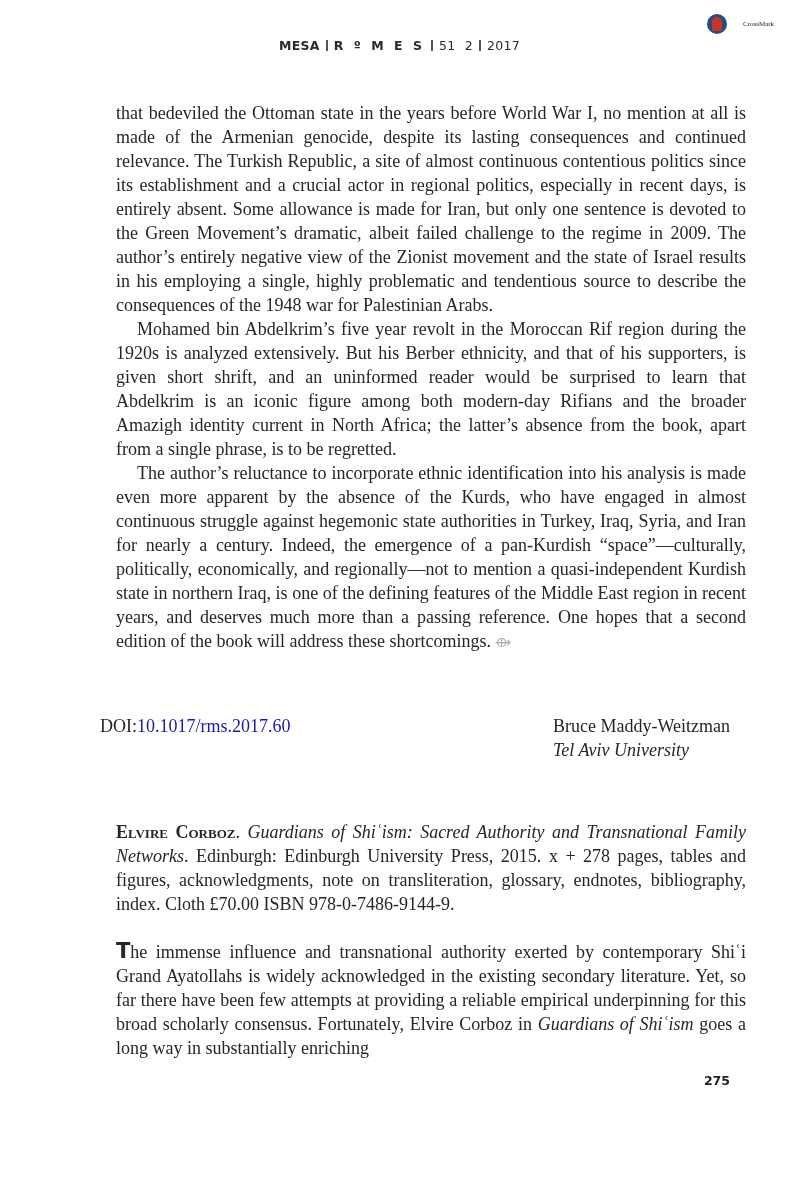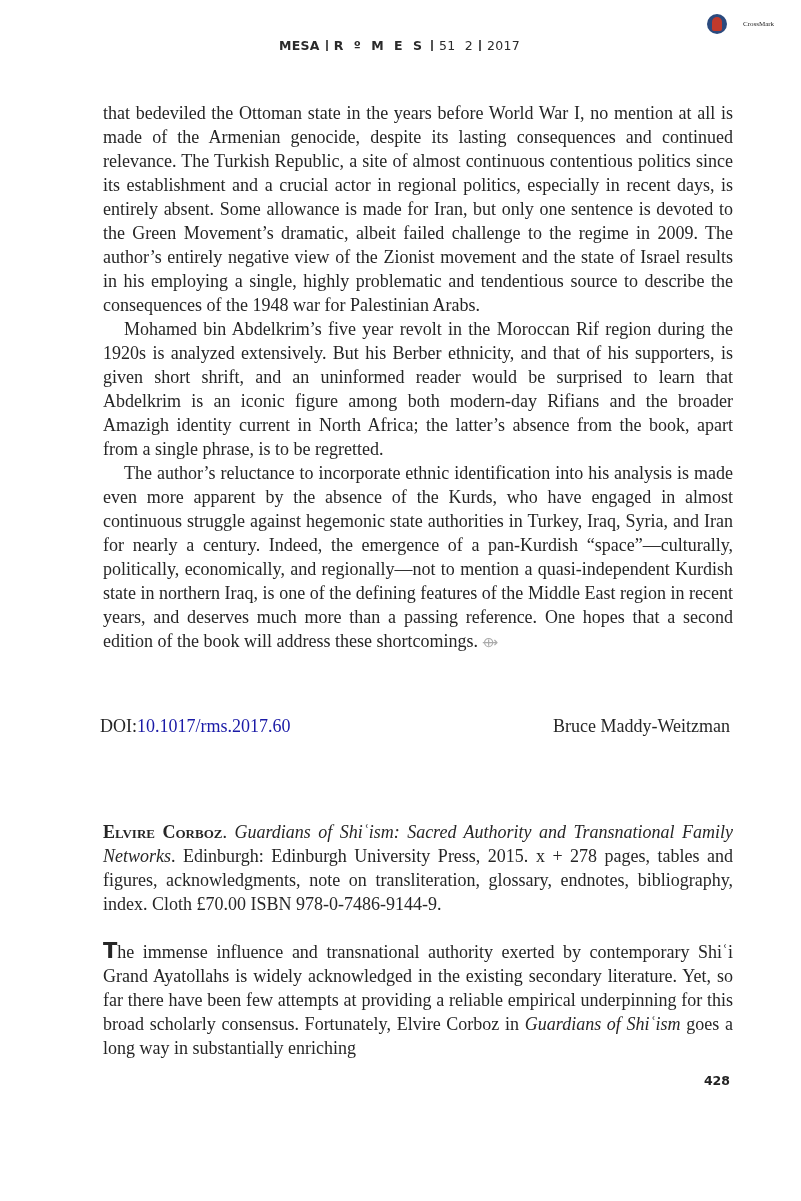--- a/index.html
+++ b/index.html
@@ -10,21 +10,21 @@
     letter-spacing: 0.3px;
   }
   .header .bar { display: inline-block; width: 2px; height: 11px; background: #555; margin: 0 6px; vertical-align: -1px; }
   .header .romes { letter-spacing: 3px; }
   .header .num { font-weight: normal; }
   .crossmark { position: absolute; top: 14px; left: 707px; display: flex; align-items: center; }
   .crossmark .logo { width: 20px; height: 20px; border-radius: 50%; background: #2b4a7e; position: relative; }
   .crossmark .logo::after { content: ""; position: absolute; left: 5px; top: 3px; width: 10px; height: 14px; background: #c0392b; border-radius: 5px 5px 2px 2px; }
   .crossmark .label { font-family: Liberation Serif, serif; font-size: 7px; margin-left: 16px; color: #222; }
   .text {
-    position: absolute; left: 103px; width: 630px;
+    position: absolute; left: 116px; width: 630px;
     font-family: "Liberation Serif", serif; font-size: 18px; line-height: 24px; color: #262626;
     text-align: justify;
   }
   .text p { margin: 0; }
   .indent { text-indent: 21px; }
   .endmark { color: #aaa; font-size: 14px; margin-left: 4px; }
   .doi-row { position: absolute; left: 100px; top: 714px; width: 630px; font-family: "Liberation Serif", serif; font-size: 18px; line-height: 24px; color: #262626; }
   .doi-row a { color: #1a1aa6; text-decoration: none; }
   .reviewer { position: absolute; right: 0; top: 0; }
   .reviewer .aff { font-style: italic; }
@@ -47,24 +47,25 @@
 <div class="text" style="top:101px;">
   <p>that bedeviled the Ottoman state in the years before World War I, no mention at all is made of the Armenian genocide, despite its lasting consequences and continued relevance. The Turkish Republic, a site of almost continuous contentious politics since its establishment and a crucial actor in regional politics, especially in recent days, is entirely absent. Some allowance is made for Iran, but only one sentence is devoted to the Green Movement’s dramatic, albeit failed challenge to the regime in 2009. The author’s entirely negative view of the Zionist movement and the state of Israel results in his employing a single, highly problematic and tendentious source to describe the consequences of the 1948 war for Palestinian Arabs.</p>
   <p class="indent">Mohamed bin Abdelkrim’s five year revolt in the Moroccan Rif region during the 1920s is analyzed extensively. But his Berber ethnicity, and that of his supporters, is given short shrift, and an uninformed reader would be surprised to learn that Abdelkrim is an iconic figure among both modern-day Rifians and the broader Amazigh identity current in North Africa; the latter’s absence from the book, apart from a single phrase, is to be regretted.</p>
   <p class="indent"><span>The author’s reluctance to incorporate ethnic identification into his analysis is made even more apparent by the absence of the Kurds, who have engaged in almost continuous struggle against hegemonic state authorities in Turkey, Iraq, Syria, and Iran for nearly a century. Indeed, the emergence of a pan-Kurdish “space”—culturally, politically, economically, and regionally—not to mention a quasi-independent Kurdish state in northern Iraq, is one of the defining features of the Middle East region in recent years, and deserves much more than a passing reference. One hopes that a second edition of the book will address these shortcomings.</span><span class="endmark">⟴</span></p>
 </div>
 
 <div class="doi-row">
   <span>DOI:</span><a>10.1017/rms.2017.60</a>
   <div class="reviewer">
     <div>Bruce Maddy-Weitzman</div>
+    <div class="aff">Tel Aviv University</div>
   </div>
 </div>
 
 <div class="text" style="top:820px;">
   <p><span class="sc">Elvire Corboz</span>. <i>Guardians of Shiʿism: Sacred Authority and Transnational Family Networks</i>. <span>Edinburgh: Edinburgh University Press, 2015. x + 278 pages, tables and figures, acknowledgments, note on transliteration, glossary, endnotes, bibliography, index. Cloth £70.00 ISBN 978-0-7486-9144-9.</span></p>
 </div>
 
 <div class="text" style="top:939px;">
   <p><span class="dropcap">T</span><span>he immense influence and transnational authority exerted by contemporary Shiʿi Grand Ayatollahs is widely acknowledged in the existing secondary literature. Yet, so far there have been few attempts at providing a reliable empirical underpinning for this broad scholarly consensus. Fortunately, Elvire Corboz in </span><i>Guardians of Shiʿism</i><span> goes a long way in substantially enriching</span></p>
 </div>
 
-<div class="pageno">428</div>
+<div class="pageno">275</div>
 
 </body></html>

